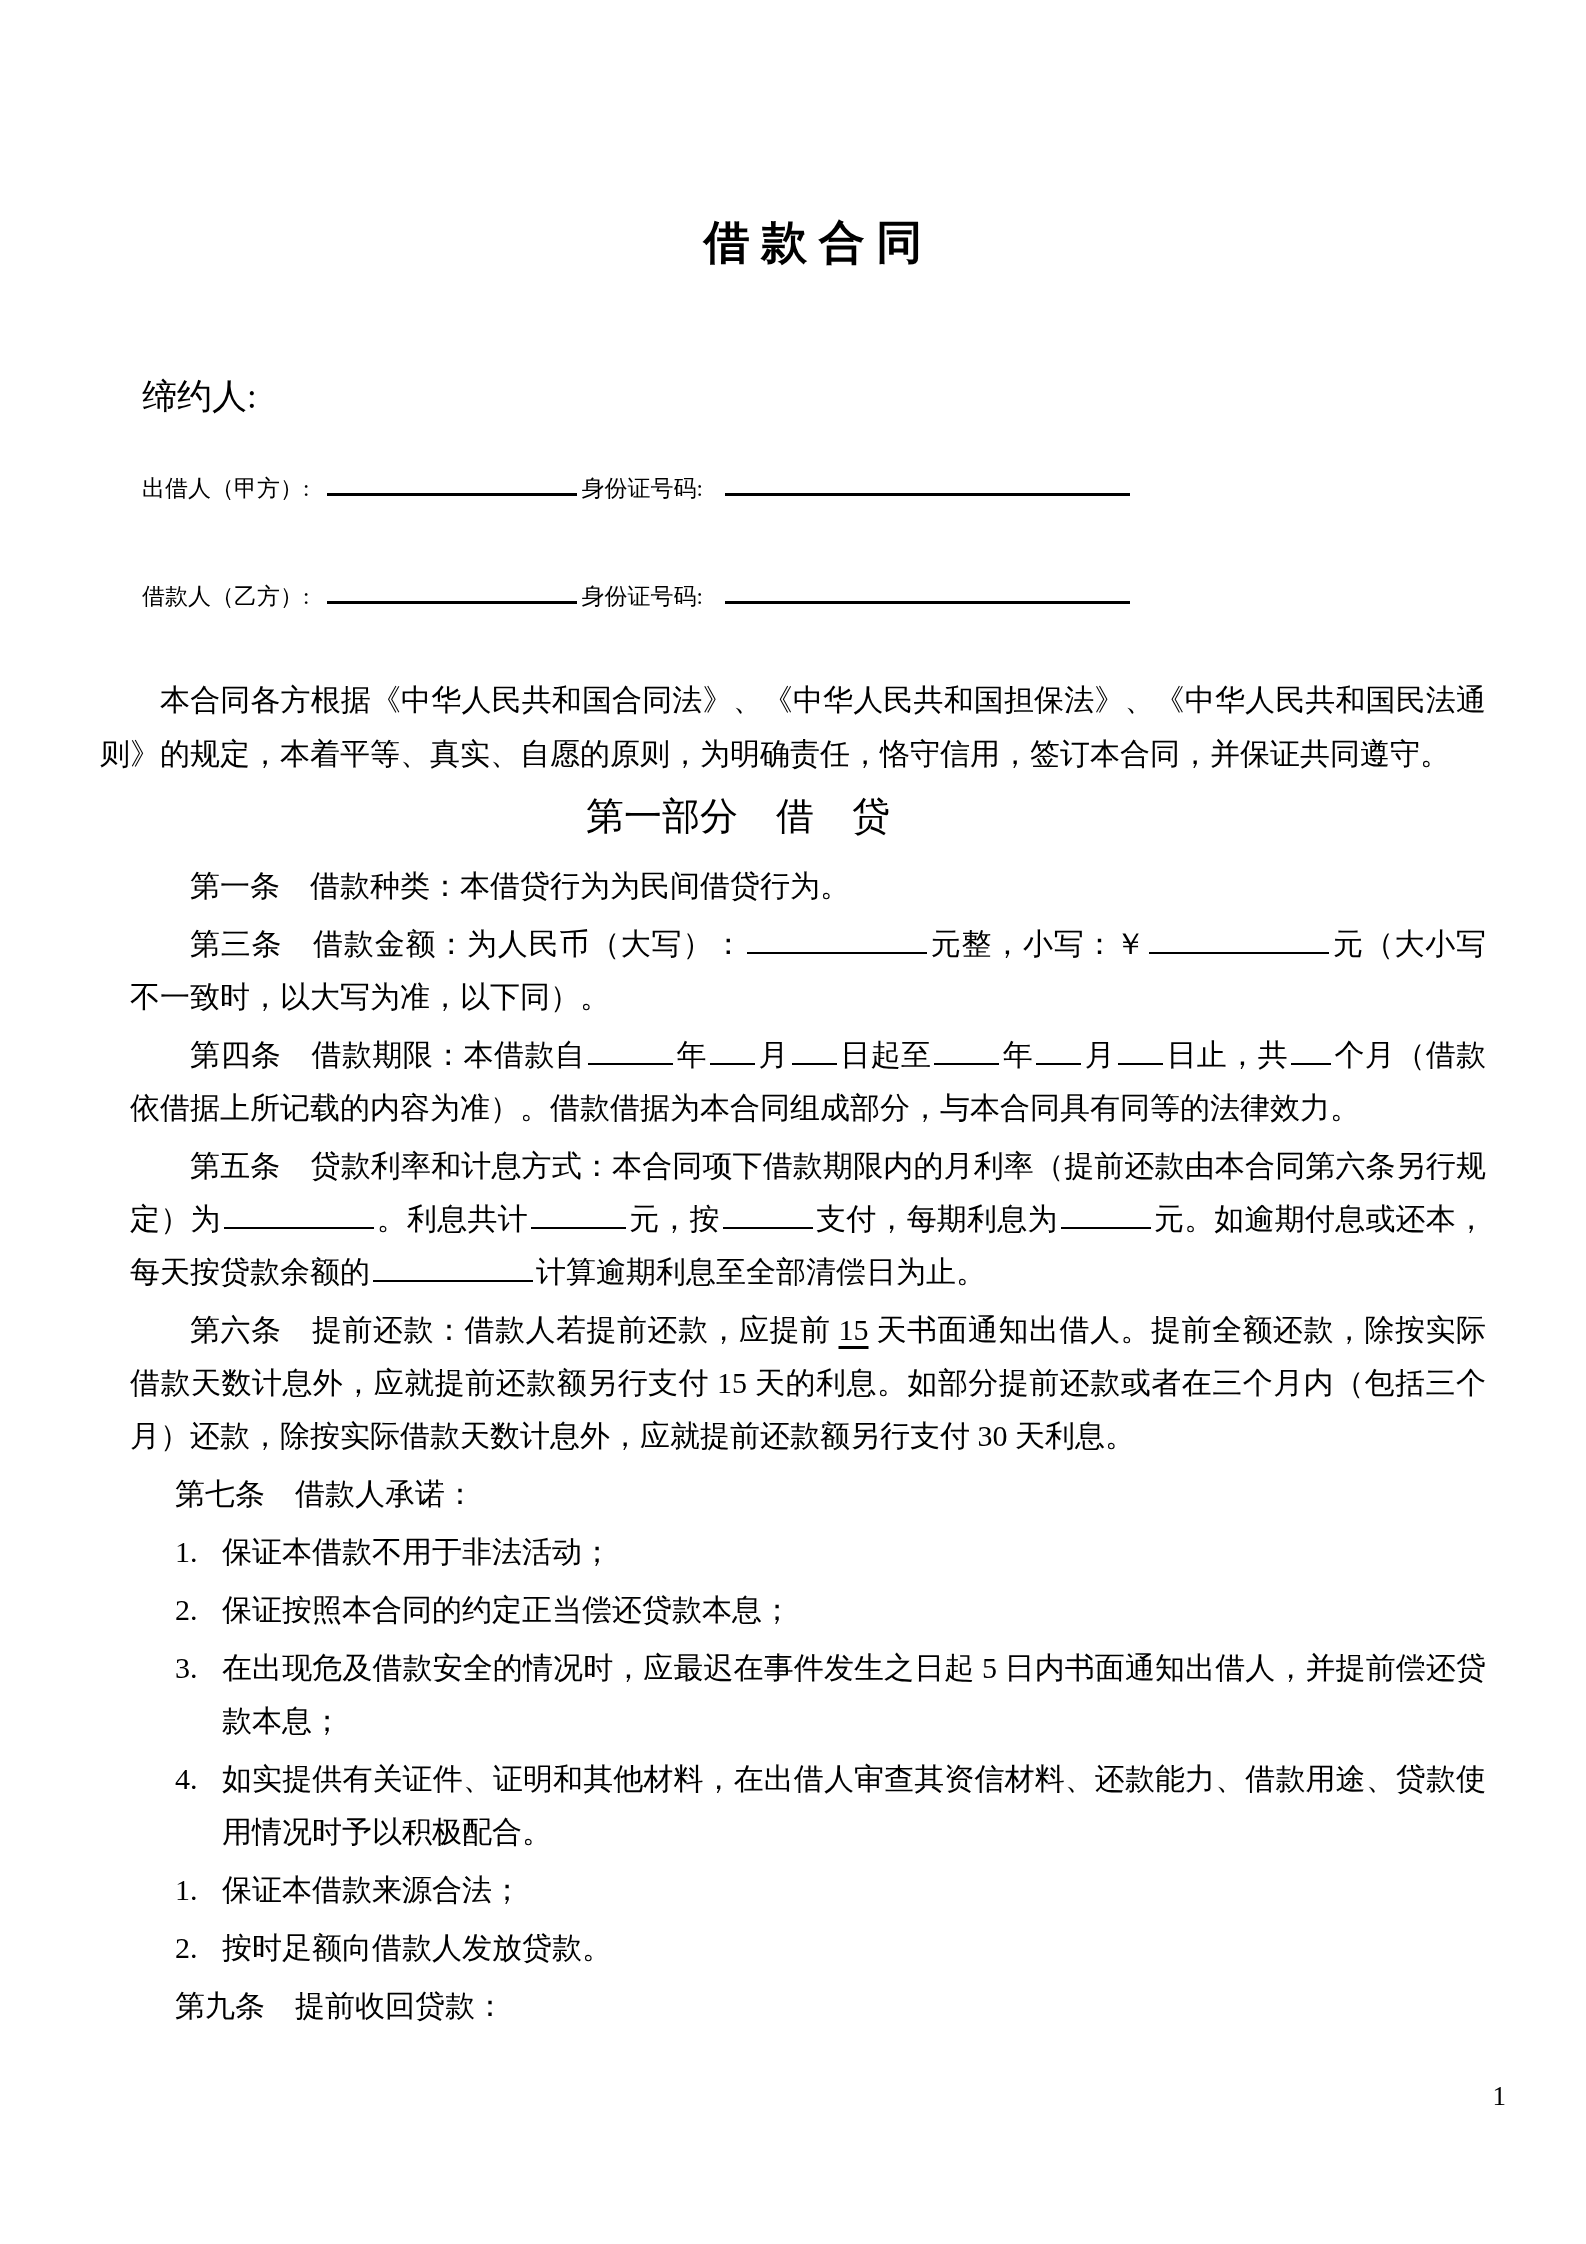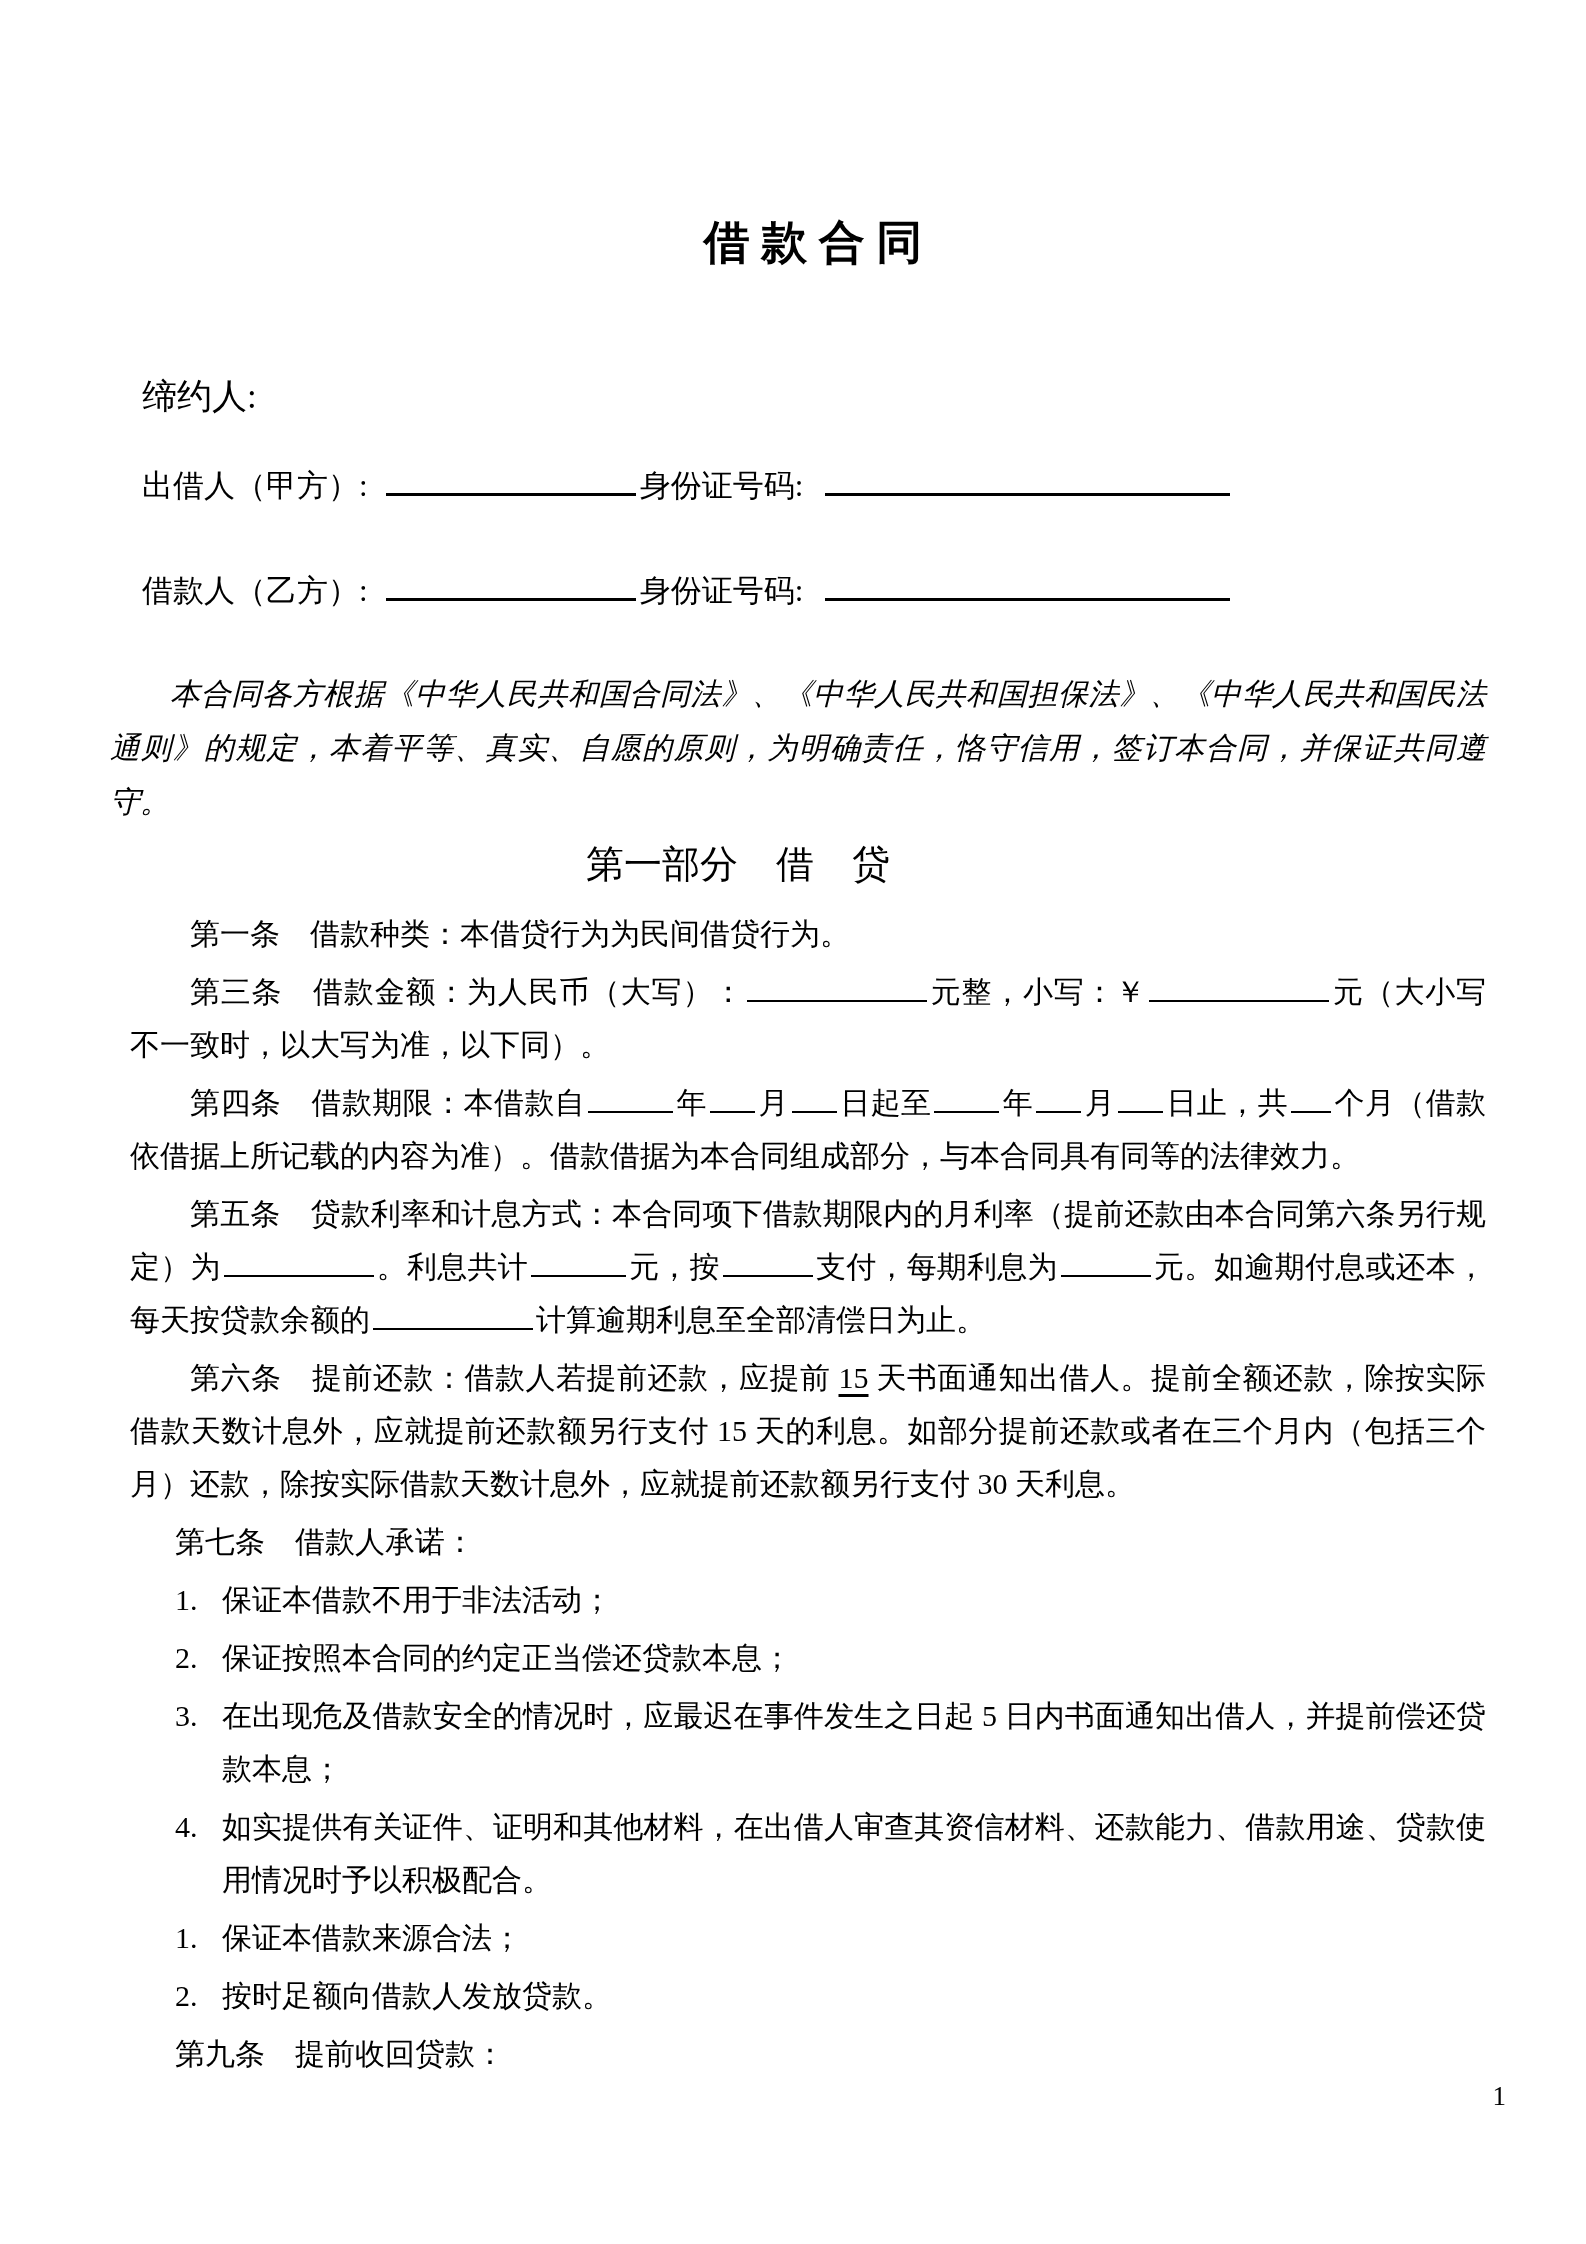--- a/index.html
+++ b/index.html
@@ -21,40 +21,39 @@
     text-align:center;
     padding-left:40px;
   }
   .parties-heading {
     margin:106px 0 0 42px;
     font-size:35px; line-height:40px;
     font-weight:normal;
   }
   .party-row {
     margin:40px 0 0 42px;
-    font-size:31px; line-height:40px;
+    font-size:23px; line-height:40px;
     white-space:nowrap;
   }
   .party-row.second { margin-top:56px; }
   .blank {
     display:inline-block;
     border-bottom:3px solid #000;
     height:36px;
     vertical-align:baseline;
     margin:0 4px;
   }
   .party-row .name-blank { width:250px; margin-left:18px; }
   .party-row .id-blank   { width:405px; margin-left:22px; }
 
   .preamble {
-    margin:56px 0 0 10px;
+    margin:56px 0 0 0;
     font-size:30px; line-height:54px;
     text-align:justify;
     text-indent:60px;
-    font-style:italic;
   }
   .part-heading {
     margin:12px 0 0 0;
     font-size:38px; line-height:46px;
     font-weight:normal;
     text-align:center;
     padding-right:110px;
   }
 
   .articles { margin-top:20px;margin-left:30px; }

